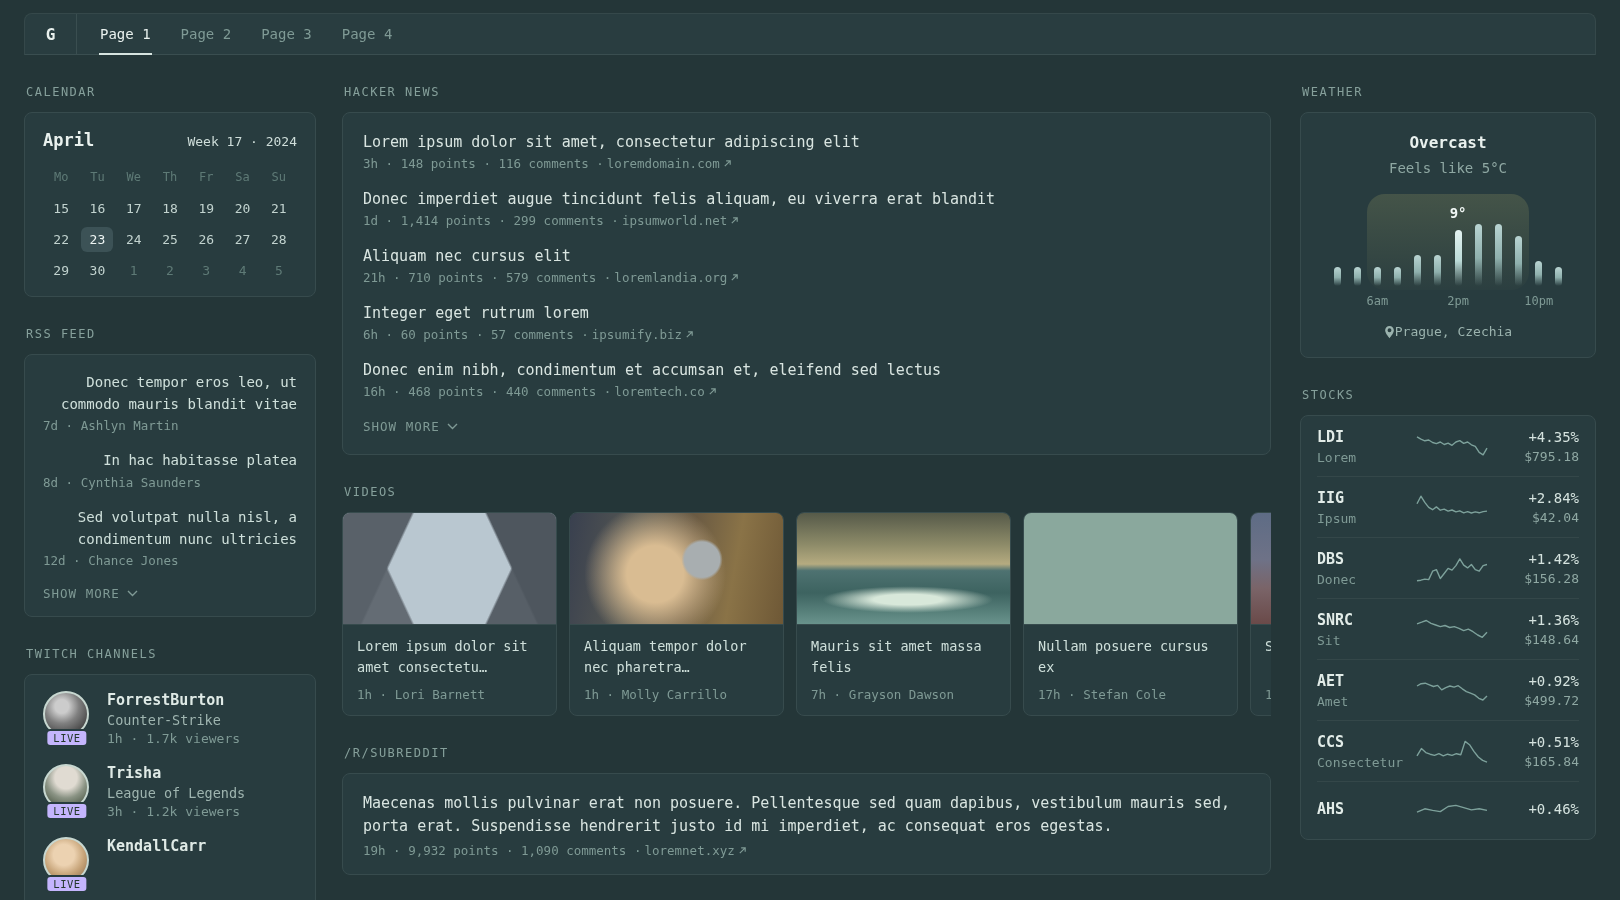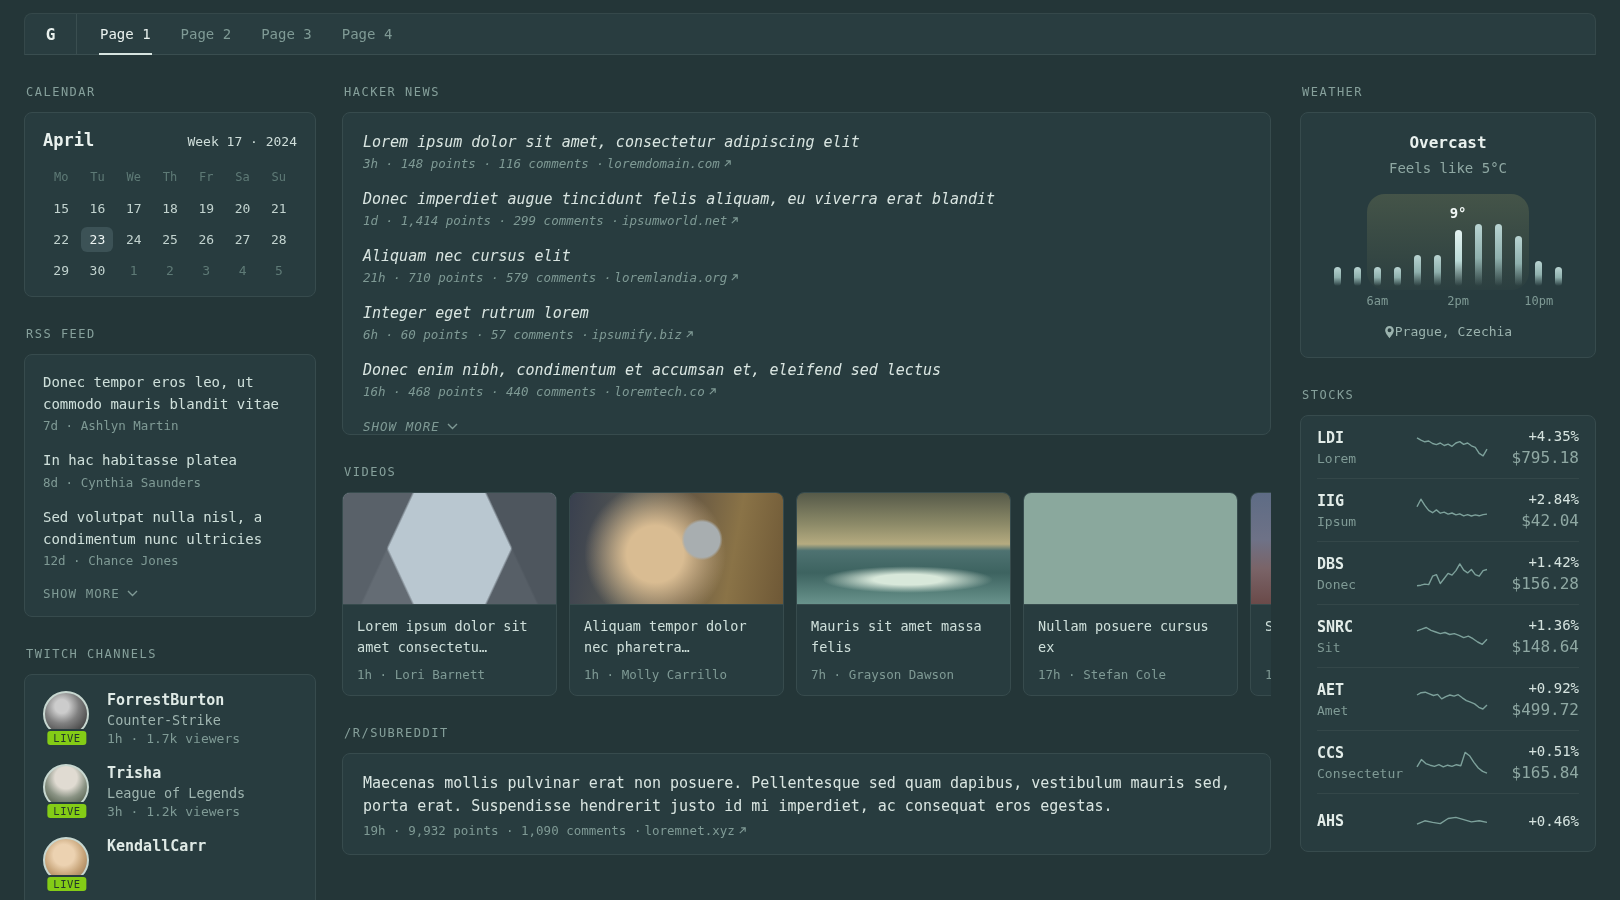--- a/index.html
+++ b/index.html
@@ -69,44 +69,44 @@
     row-gap:6px; text-align:center;
   }
   .cal-cell { font-size:13px; color:#c2d3cf; }
   .cal-cell span { display:inline-block; min-width:32px; line-height:25px; border-radius:6px; }
   .cal-cell.dow { font-size:12px; color:#5e7a76; }
   .cal-cell.dim span { color:#5e7a76; }
   .cal-cell.selected span { background:#3c5256; color:#eef5f3; }
   
   .rss-card { padding:17px 18px 15px; }
   .rss-item { margin-bottom:17px; }
-  .rss-title { font-size:14px; line-height:1.55; color:#cfe0db; }
+  .rss-title { font-size:14px; line-height:1.55; color:#cfe0db;text-align:right; }
   .item-meta { font-size:12.5px; color:#7f9a95; margin-top:3px; }
   
   .tw-card { padding:16px 18px; }
   .tw-item { display:flex; gap:16px; margin-bottom:18px; }
   .tw-avatar-wrap { position:relative; flex:none; width:48px; height:48px; }
   .tw-avatar {
     width:46px; height:46px; border-radius:50%;
     border:2px solid #c7d7d0;
   }
   .av-1 { background:radial-gradient(circle at 40% 32%, #cccccc 0 18%, #808080 45%, #3a3a3a 85%); }
   .av-2 { background:radial-gradient(circle at 50% 28%, #e0dbd2 0 30%, #8a9384 55%, #475340 90%); }
   .av-3 { background:radial-gradient(circle at 45% 38%, #ecd2b1 0 30%, #c6a378 58%, #8a6a4a 95%); }
   .live-badge {
     position:absolute; left:50%; bottom:-8px; transform:translateX(-50%);
-    background:#84cc16; color:#24382b;
+    background:#c4b5fd; color:#24382b;
     font-size:10.5px; letter-spacing:.5px;
     padding:1px 6px; border-radius:5px; border:2px solid #283c3f;
   }
   .tw-name { font-size:15px; font-weight:bold; color:#dfeae6; }
   .tw-game { font-size:13.5px; color:#9fb5b0; margin-top:3px; }
   .tw-meta { font-size:13px; color:#7f9a95; margin-top:3px; }
   
-  .hn-card { padding:20px 20px 0;font-style:italic; }
+  .hn-card { padding:20px 20px 20px; }
   .hn-item { margin-bottom:19px; }
   .hn-title { font-size:15px; color:#d9e5e1; margin-bottom:5px; }
   .hn-meta { font-size:12.5px; color:#7f9a95; display:flex; align-items:center; gap:3px; }
   .ext-icon { flex:none; color:#7f9a95; }
   .sub-card { padding:18px 20px 16px; }
   .sub-text { font-size:15px; line-height:1.5; color:#d9e5e1; margin-bottom:6px; max-width:900px; }
   
   .video-row { display:flex; gap:12px; overflow:hidden; }
   .video-card { width:215px; flex:none; cursor:pointer; }
   .video-thumb {
@@ -183,21 +183,21 @@
   .stock-row:last-child { border-bottom:none; }
   .st-id { width:94px; flex:none; }
   .st-ticker { font-size:15px; font-weight:bold; color:#e2ece8; }
   .st-name { font-size:13px; color:#7f9a95; margin-top:4px; }
   .st-spark { flex:1; display:flex; justify-content:center; }
   .st-spark svg { display:block; }
   .st-right { flex:none; min-width:86px; text-align:right; }
   .st-change { font-size:14px; }
   .st-change.pos { color:#d5e3df; }
   .st-change.neg { color:#e08078; }
-  .st-price { font-size:16px; color:#8fa8a3; margin-top:4px; }
+  .st-price { font-size:13px; color:#8fa8a3; margin-top:4px; }
 </style>
 </head>
 <body>
 
 <header class="topbar">
   <div class="logo">G</div>
   <nav class="tabs">
     <div class="tab active">Page 1</div>
     <div class="tab">Page 2</div>
     <div class="tab">Page 3</div>

